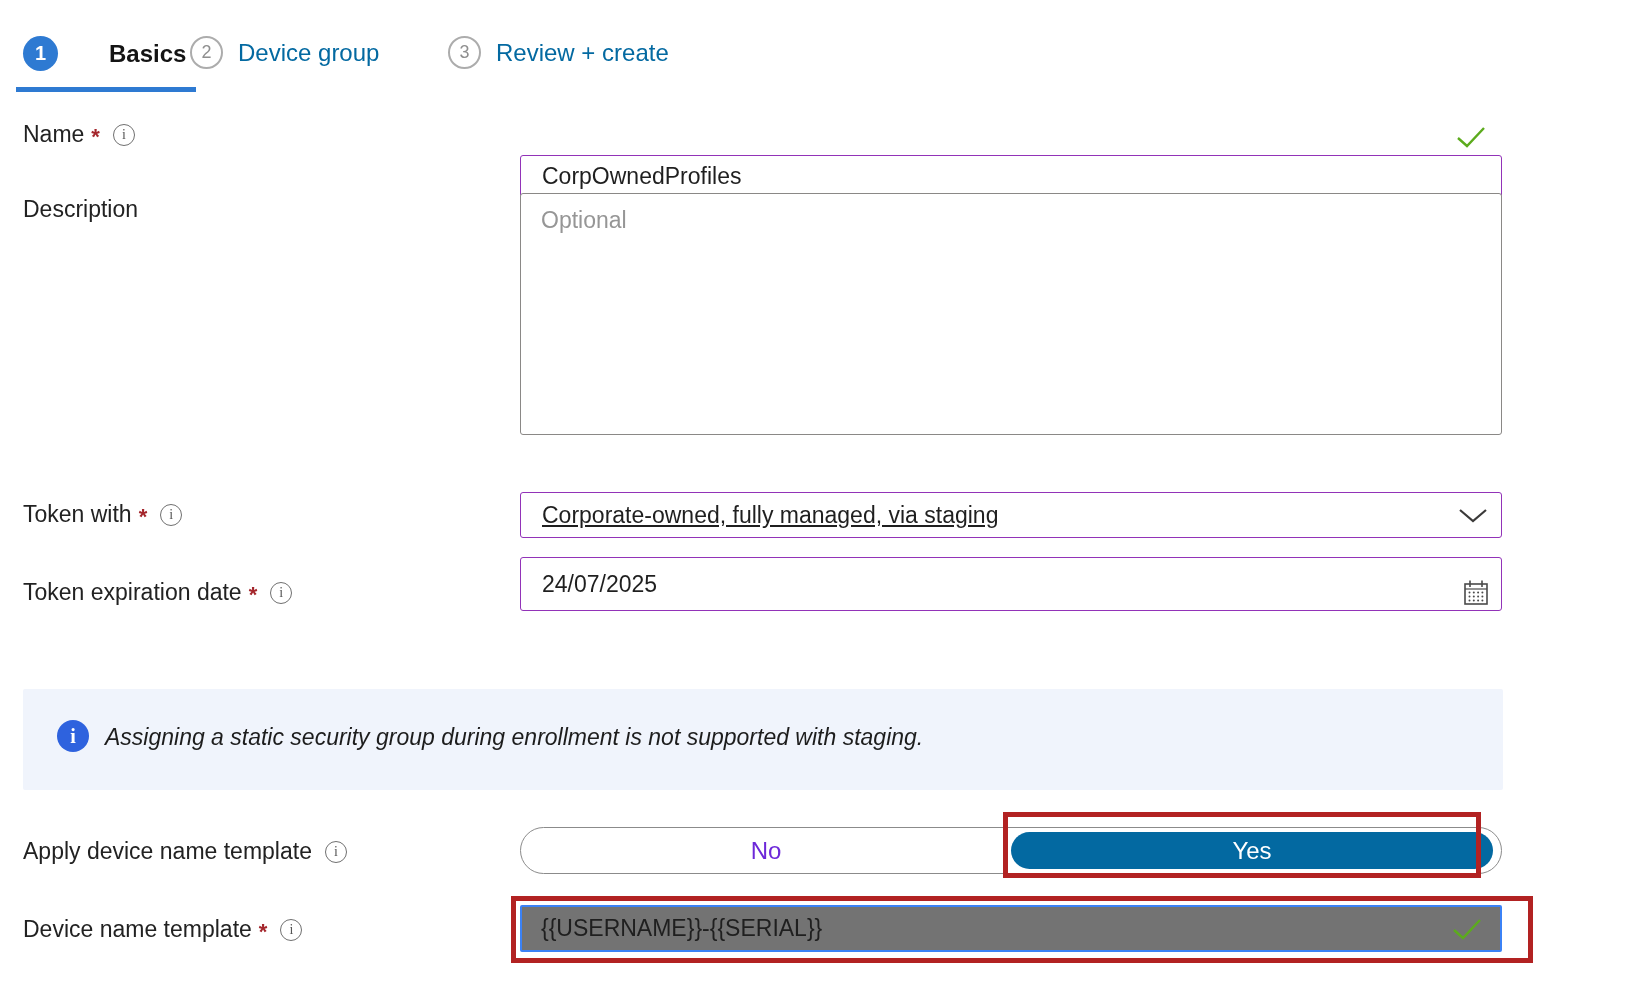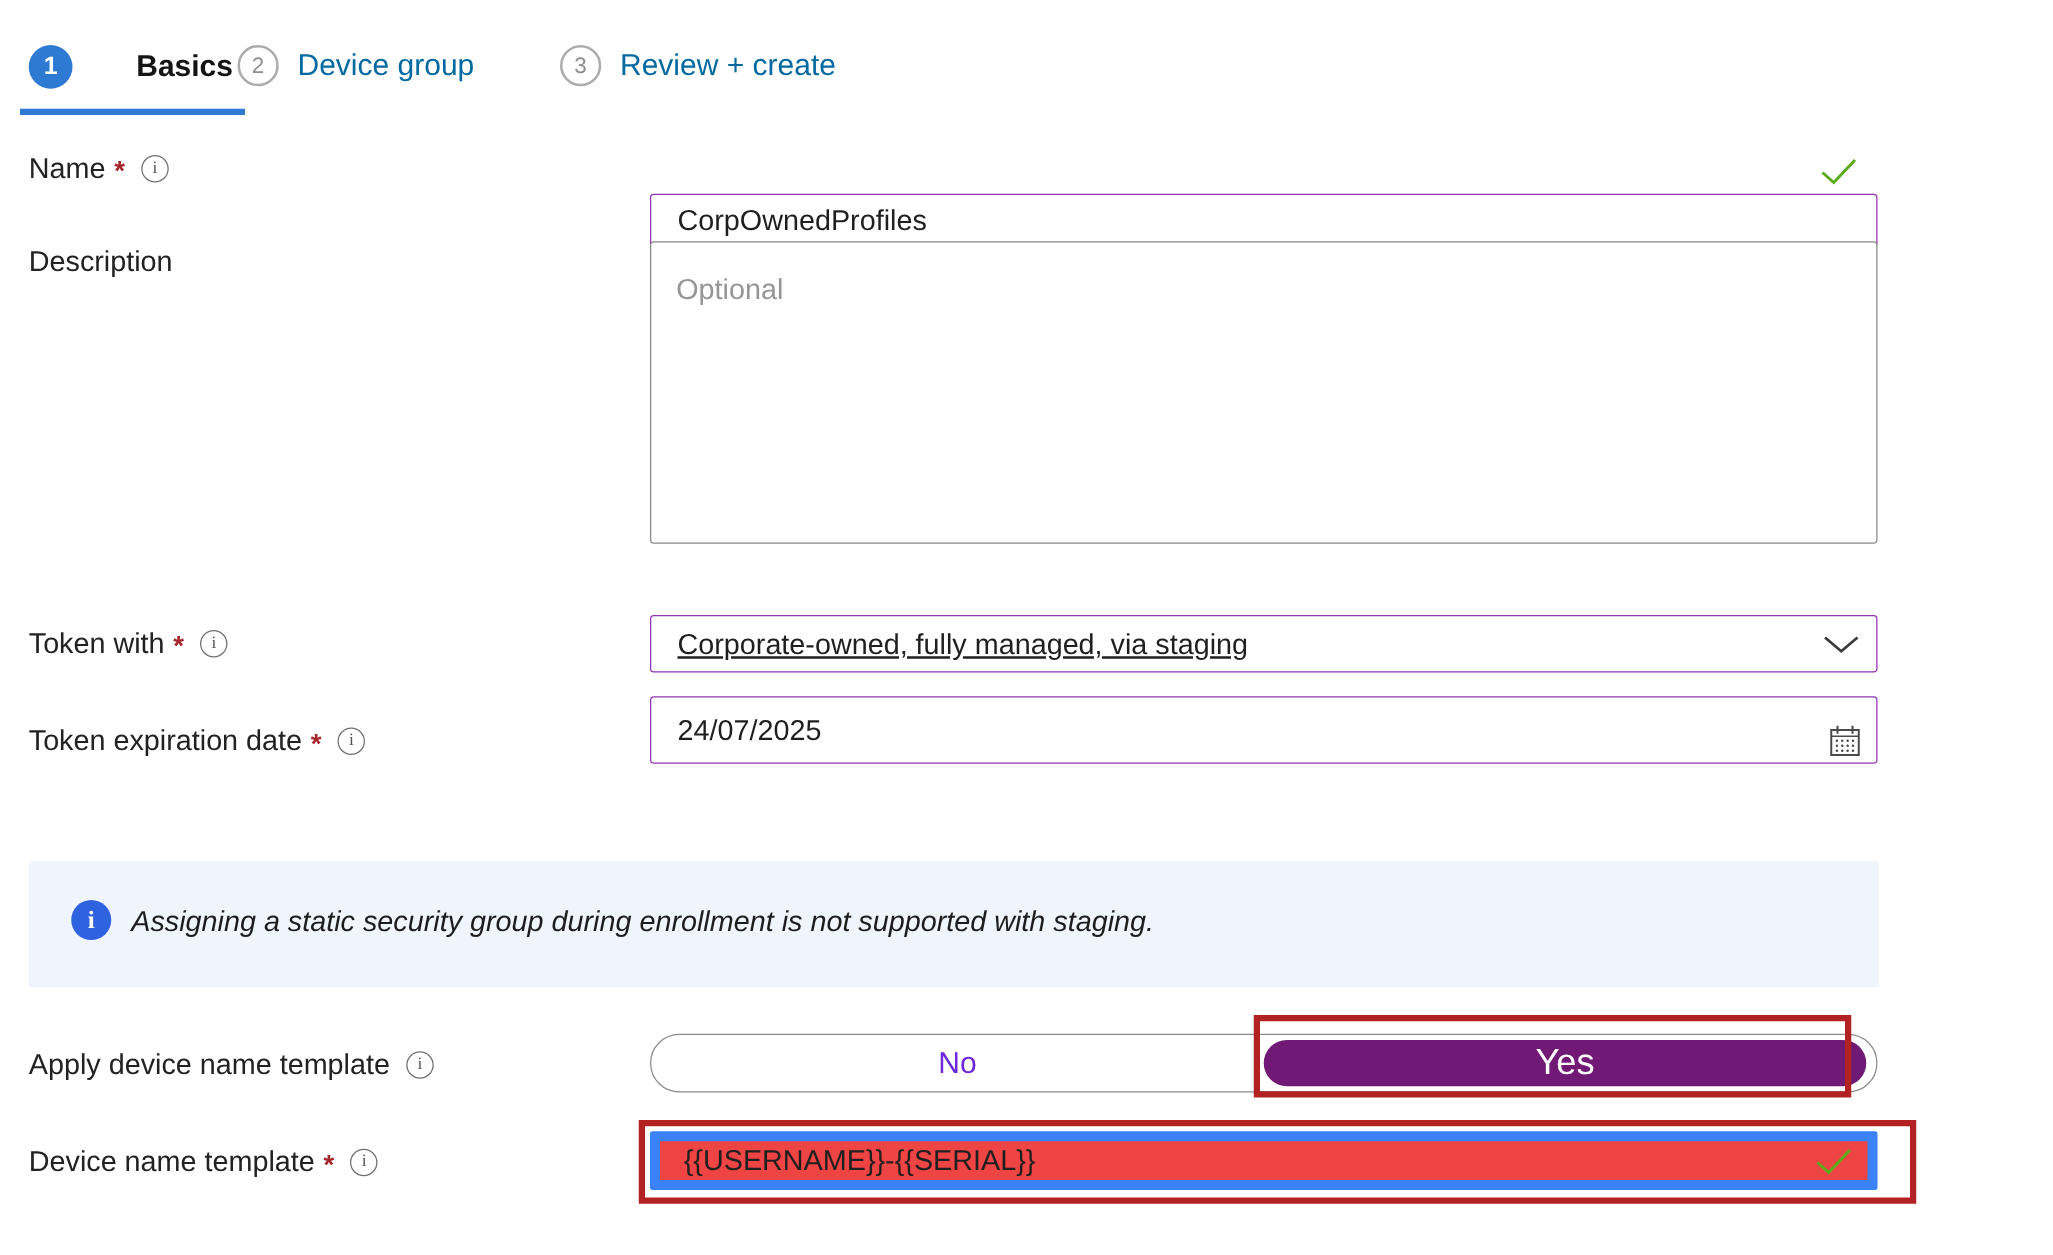--- a/index.html
+++ b/index.html
@@ -26,53 +26,53 @@
             margin-left:13px; font-family:"Liberation Serif", serif; flex:0 0 auto; }
 
   
   .text-input, .select-box {
       position:absolute; left:520px; width:982px; background:#fff;
       border:1.5px solid #9233B8; border-radius:3px; font-size:23px; color:#1F1F1F;
       font-family:"Liberation Sans", sans-serif; }
   .text-input { padding:0 56px 0 21px; }
   #name-input { top:115px; height:43px;margin-top:40px; }
   textarea.desc { position:absolute; left:520px; top:193px; width:982px; height:242px;
-      border:1px solid #8A8886; border-radius:3px; font-size:23px; padding:24px 20px;
+      border:1px solid #8A8886; border-radius:3px; font-size:23px; padding:13px 20px;
       resize:none; font-family:"Liberation Sans", sans-serif; color:#1F1F1F; }
   textarea.desc::placeholder { color:#969696; }
   .select-box { top:492px; height:46px; display:flex; align-items:center; padding:0 60px 0 21px; cursor:pointer;text-decoration:underline; }
   #date-input { top:557px; height:54px; }
   .field-icon { position:absolute; pointer-events:none; }
 
   
   .banner { position:absolute; left:23px; top:689px; width:1480px; height:101px;
             background:#F0F4FC; border-radius:2px; }
   .banner-icon { position:absolute; left:34px; top:31px; width:32px; height:32px; border-radius:50%;
                  background:#2E62DE; color:#fff; display:flex; align-items:center; justify-content:center;
                  font-size:20px; font-weight:700; font-family:"Liberation Serif", serif; }
   .banner-text { position:absolute; left:82px; top:35px; font-size:23px; color:#1d1d1d;font-style:italic; }
 
   
   .toggle { position:absolute; left:520px; top:827px; width:982px; height:47px;
             border:1.5px solid #8B8B8B; border-radius:24px; background:#fff; }
   .toggle-no { position:absolute; left:0; top:0; width:50%; height:100%; display:flex; align-items:center;
                justify-content:center; color:#6d28d9; font-size:24px; cursor:pointer; }
-  .toggle-yes { position:absolute; left:50%; right:8px; top:4px; bottom:4px; background:#701a75;
+  .toggle-yes { position:absolute; left:50%; right:8px; top:4px; bottom:4px; background:#0369a1;
                 border-radius:20px; display:flex; align-items:center; justify-content:center;
-                color:#fff; font-size:29px; cursor:pointer; }
+                color:#fff; font-size:24px; cursor:pointer; }
 
   
   .annotation { position:absolute; border:5px solid #B22222; background:transparent; z-index:5; }
   #annot-yes   { left:1003px; top:812px; width:478px; height:66px; }
   #annot-field { left:511px;  top:896px; width:1022px; height:67px; }
 
   
   #template-input { position:absolute; left:520px; top:905px; width:982px; height:47px;
-      border:8px solid #3b82f6; border-radius:2px; font-size:23px; color:#1F1F1F;
-      padding:0 56px 0 19px; font-family:"Liberation Sans", sans-serif; background:#ef4444; z-index:4; }
+      border:2px solid #3b82f6; border-radius:2px; font-size:23px; color:#1F1F1F;
+      padding:0 56px 0 19px; font-family:"Liberation Sans", sans-serif; background:#737373; z-index:4; }
   .z6 { z-index:6; }
 </style>
 </head>
 <body>
 
 <div class="screen">
 
   <div class="tab active">
     <span class="step-circle on">1</span>
     <span class="tab-label on">Basics</span>

